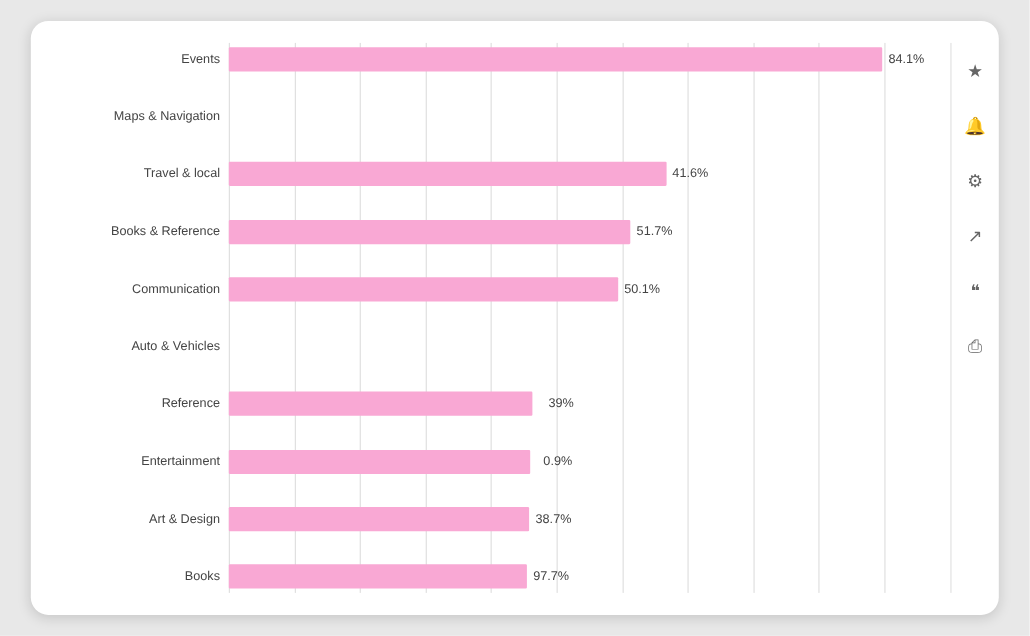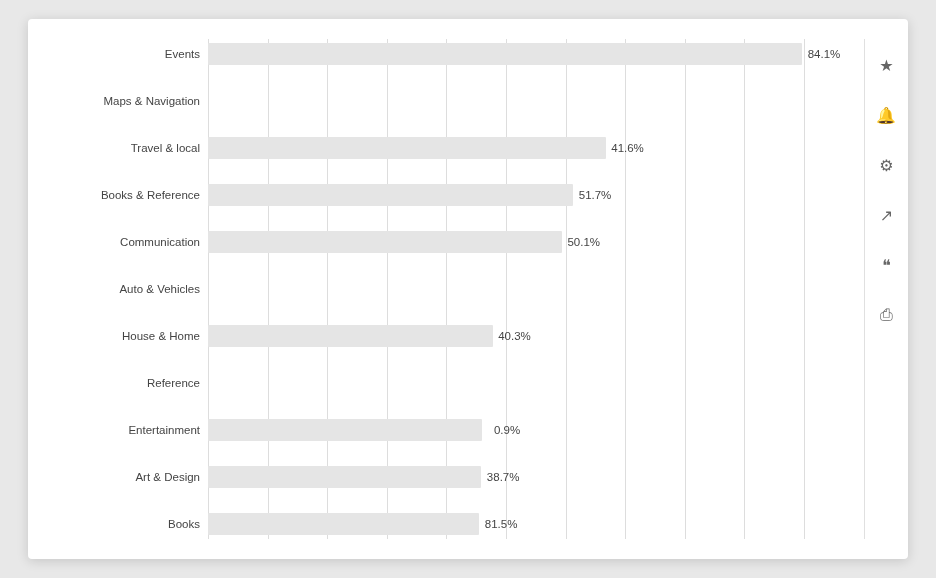--- a/index.html
+++ b/index.html
@@ -7,21 +7,21 @@
       background: #e8e8e8;
       display: flex;
       align-items: center;
       justify-content: center;
       width: 936px;
       height: 578px;
       font-family: Arial, sans-serif;
     }
     .card {
       background: #fff;
-      border-radius: 4px;
+      border-radius: 16px;
       box-shadow: 0 2px 12px rgba(0,0,0,0.15);
       display: flex;
       flex-direction: row;
       width: 880px;
       height: 540px;
       padding: 20px 0 20px 20px;
     }
     .chart-area {
       flex: 1;
       display: flex;
@@ -45,21 +45,21 @@
     }
     .bar-container {
       flex: 1;
       display: flex;
       align-items: center;
       position: relative;
       height: 22px;
     }
     .bar-fill {
       height: 22px;
-      background: #e5e5e5;
+      background: #f9a8d4;
       border-radius: 1px;
       position: relative;
       display: flex;
       align-items: center;
     }
     .bar-value {
       position: absolute;
       right: -38px;
       font-size: 11.5px;
       color: #444;
@@ -140,29 +140,26 @@
           <div class="bar-container">
             <div class="bar-fill" style="width: 55.6667%; position: relative; z-index: 1;">
               <span class="bar-value">50.1%</span>
             </div>
           </div>
         </div>
         <div class="bar-row">
           <div class="bar-label">Auto &amp; Vehicles</div>
         </div>
         <div class="bar-row">
-          <div class="bar-label">House &amp; Home</div>
+          <div class="bar-label">Reference</div>
           <div class="bar-container">
-            <div class="bar-fill" style="width: 44.7778%; position: relative; z-index: 1;">
-              <span class="bar-value">40.3%</span>
+            <div class="bar-fill" style="width: 43.3333%; position: relative; z-index: 1;">
+              <span class="bar-value">39%</span>
             </div>
           </div>
-        </div>
-        <div class="bar-row">
-          <div class="bar-label">Reference</div>
         </div>
         <div class="bar-row">
           <div class="bar-label">Entertainment</div>
           <div class="bar-container">
             <div class="bar-fill" style="width: 43.1111%; position: relative; z-index: 1;">
               <span class="bar-value">0.9%</span>
             </div>
           </div>
         </div>
         <div class="bar-row">
@@ -170,21 +167,21 @@
           <div class="bar-container">
             <div class="bar-fill" style="width: 43%; position: relative; z-index: 1;">
               <span class="bar-value">38.7%</span>
             </div>
           </div>
         </div>
         <div class="bar-row">
           <div class="bar-label">Books</div>
           <div class="bar-container">
             <div class="bar-fill" style="width: 42.6667%; position: relative; z-index: 1;">
-              <span class="bar-value">81.5%</span>
+              <span class="bar-value">97.7%</span>
             </div>
           </div>
         </div>
       </div>
     </div>
   <div class="sidebar-icons" id="sidebar-icons">
 
   <div class="icon-btn">★</div>
       <div class="icon-btn">🔔</div>
       <div class="icon-btn">⚙</div>

